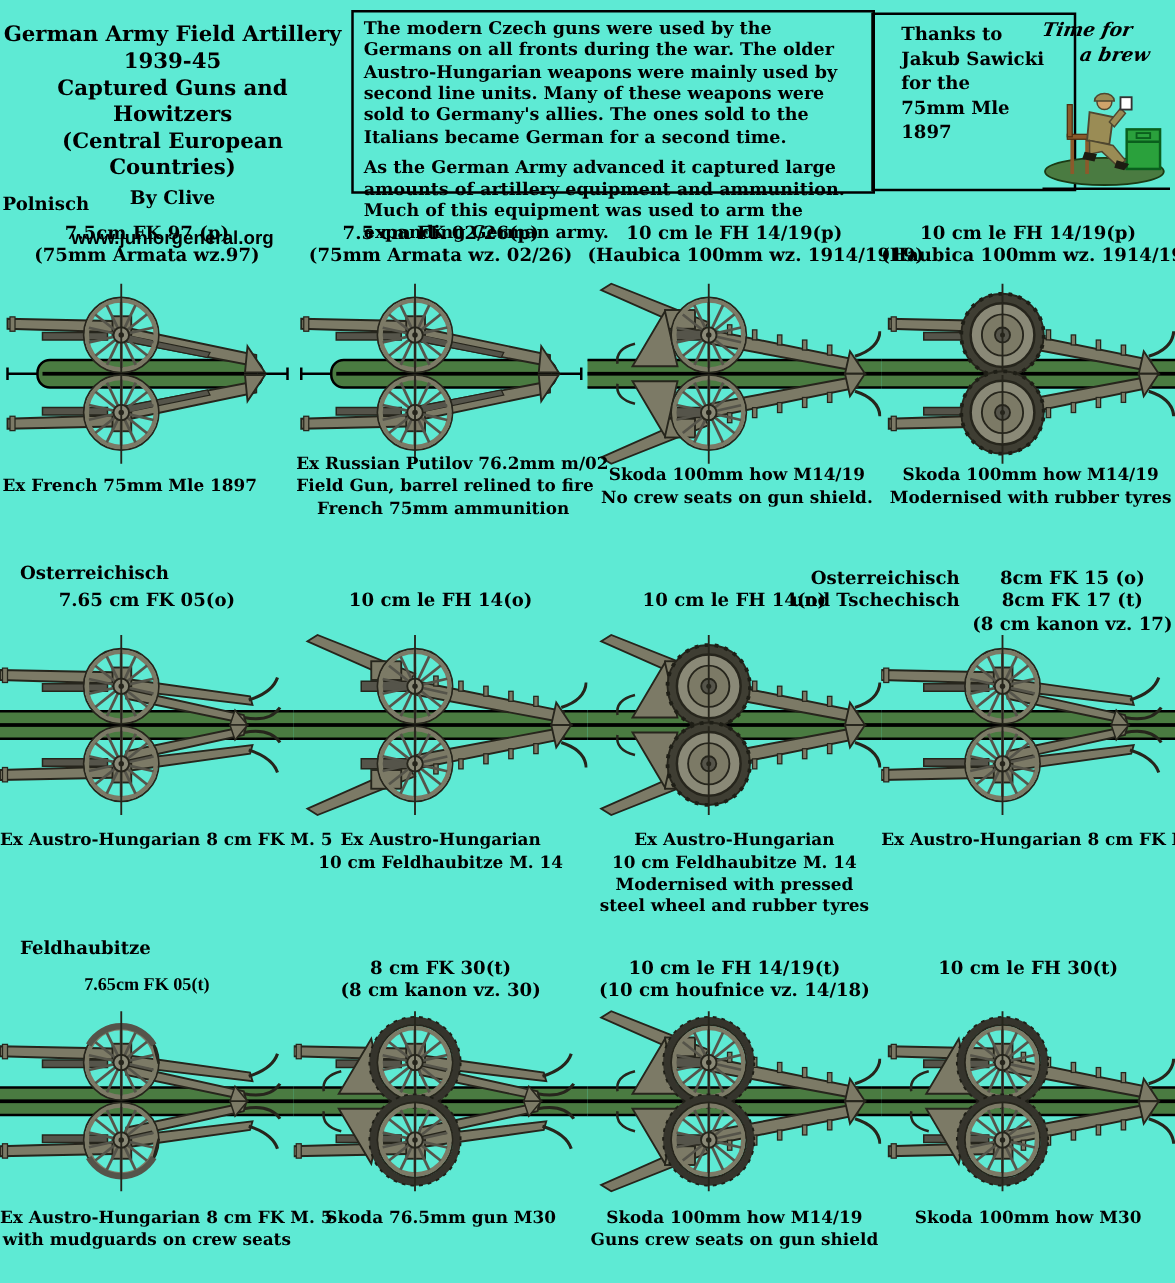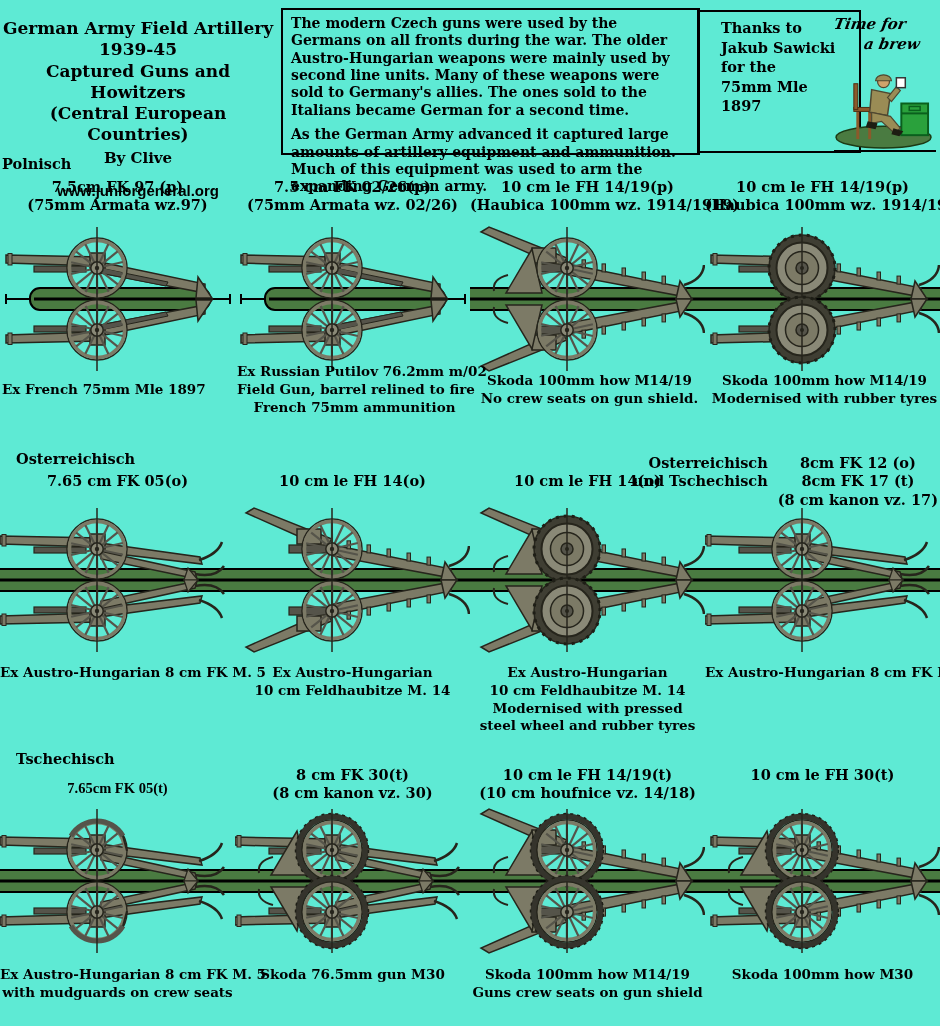--- a/index.html
+++ b/index.html
@@ -287,21 +287,21 @@
         <div class="cell">
           <div class="hdr-line">10 cm le FH 14(o)</div>
         </div>
         <div class="cell">
           <div class="combo">
             <div class="side">
               <div class="hdr-line">Osterreichisch</div>
               <div class="hdr-line">und Tschechisch</div>
             </div>
             <div>
-              <div class="hdr-line">8cm FK 12 (o)</div>
+              <div class="hdr-line">8cm FK 15 (o)</div>
               <div class="hdr-line">8cm FK 17 (t)</div>
               <div class="hdr-line">(8 cm kanon vz. 17)</div>
             </div>
           </div>
         </div>
       </div>
     <div class="row art abs">
         <div class="cell">
           <svg viewBox="0 0 235 156" width="235" height="156" class="gun-svg">
             <rect x="-2" y="67" width="239" height="22" fill="#4a7b41" stroke="#000" stroke-width="2"></rect>
@@ -459,21 +459,21 @@
           <div class="cap-line">Modernised with pressed</div>
           <div class="cap-line">steel wheel and rubber tyres</div>
         </div>
         <div class="cell">
           <div class="cap-line">Ex Austro-Hungarian 8 cm FK M. 17</div>
         </div>
       </div>
   </div>
 
   <div class="section section-2" style="top:750px;height:276px;">
-    <div class="section-label">Tschechisch</div>
+    <div class="section-label">Feldhaubitze</div>
     <div class="row headers abs">
         <div class="cell" style="margin-top: 13px; font-family: Liberation Serif, serif;">
           <div class="hdr-line">7.65cm FK 05(t)</div>
         </div>
         <div class="cell">
           <div class="hdr-line">8 cm FK 30(t)</div>
           <div class="hdr-line">(8 cm kanon vz. 30)</div>
         </div>
         <div class="cell">
           <div class="hdr-line">10  cm le FH 14/19(t)</div>

